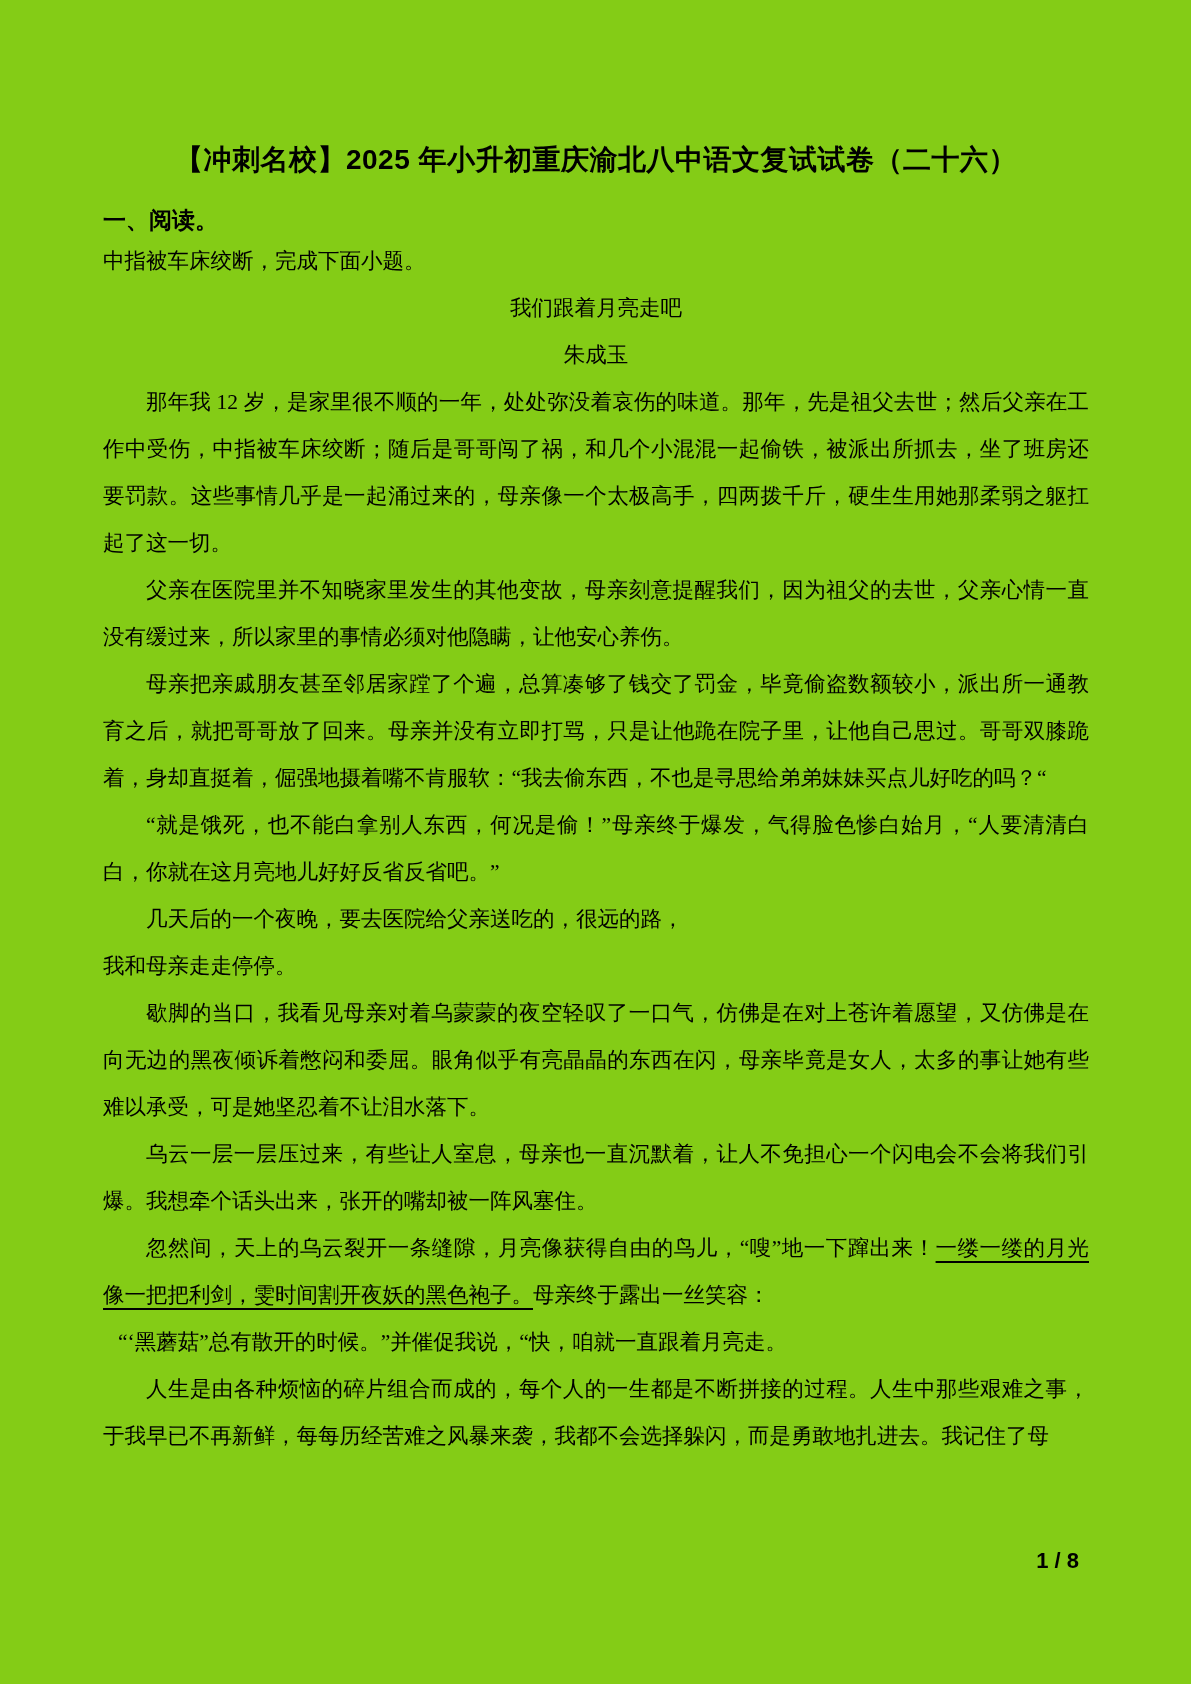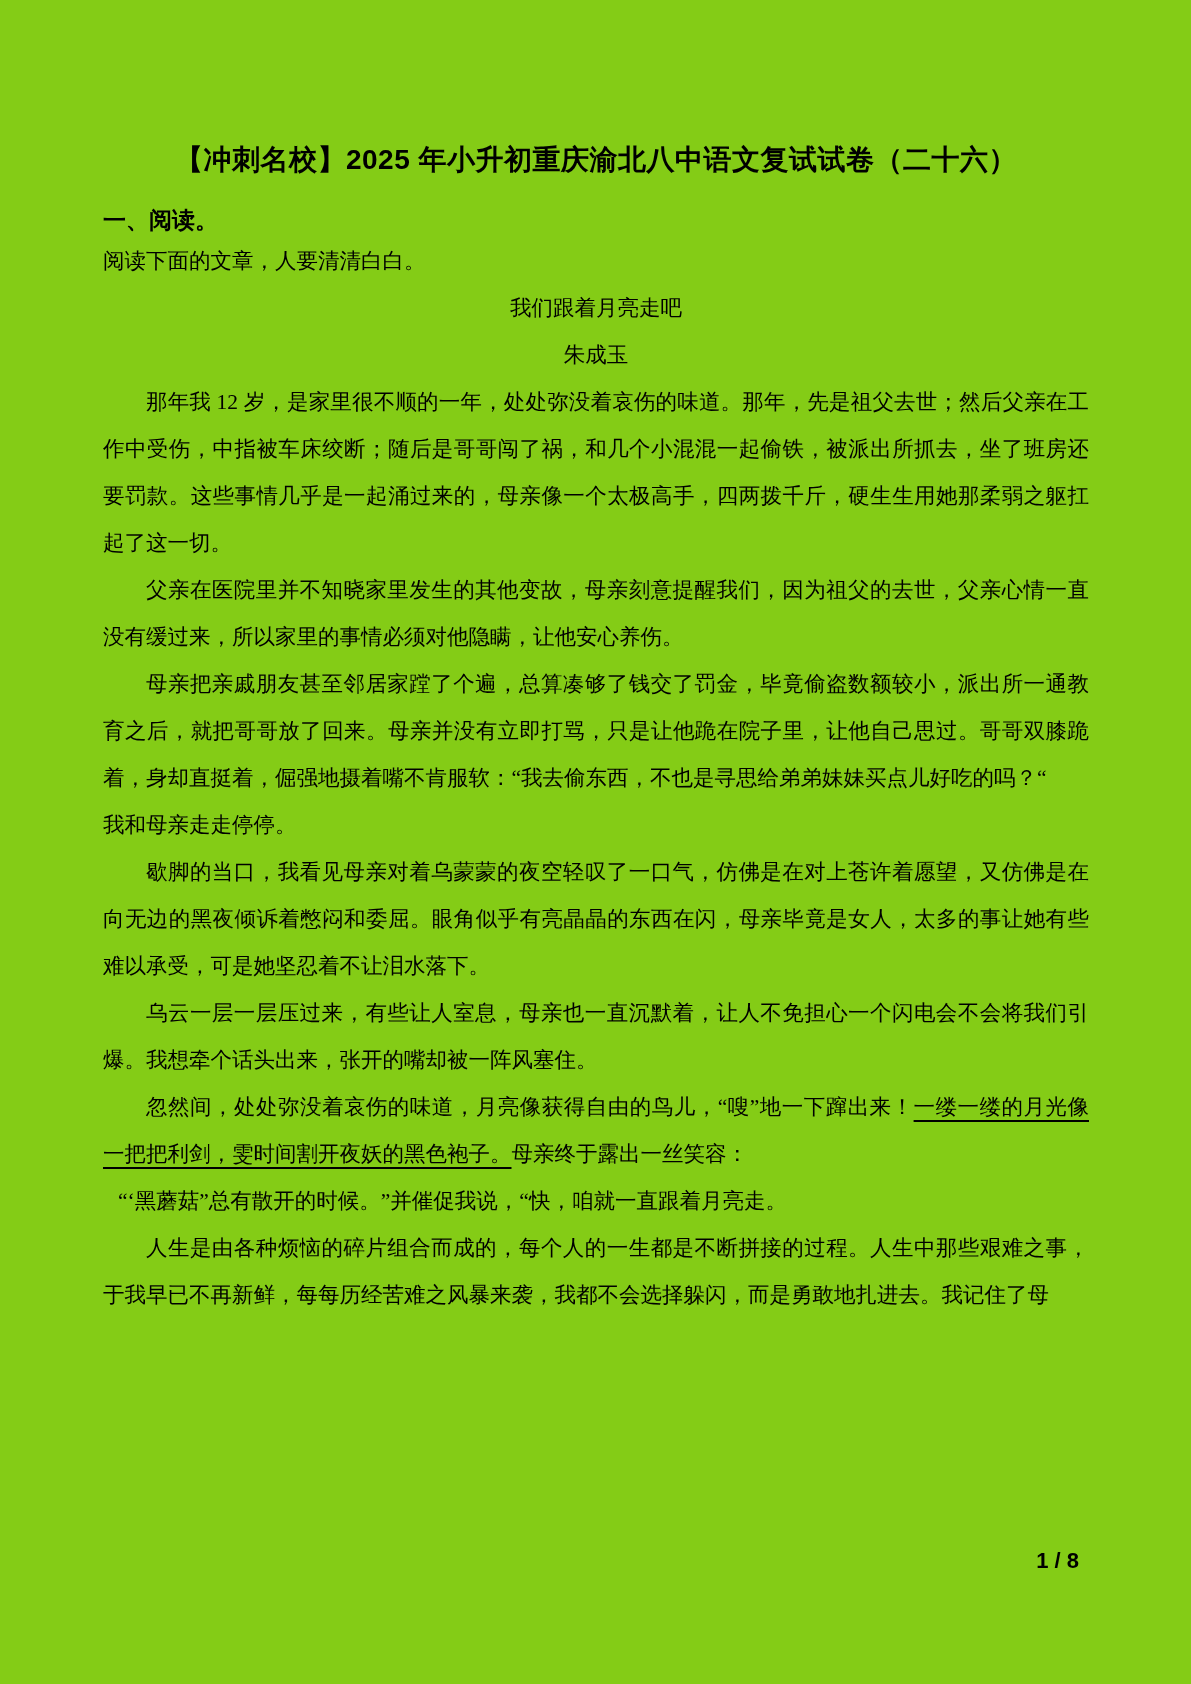--- a/index.html
+++ b/index.html
@@ -67,34 +67,36 @@
 </head>
 <body>
 
 <div class="page">
   <div class="content">
     <h1 class="doc-title">【冲刺名校】2025 年小升初重庆渝北八中语文复试试卷（二十六）</h1>
 
     <h2 class="section-heading">一、阅读。</h2>
 
     <div class="body-text">
-      <p class="indent-none">阅读下面的文章，人要清清白白。</p>
+      <p class="indent-none">中指被车床绞断，完成下面小题。</p>
 
       <p class="center">我们跟着月亮走吧</p>
 
       <p class="center">朱成玉</p>
 
       <div id="essay-body">
           <p class="indent-normal"><span>那年我 12 岁，是家里很不顺的一年，处处弥没着哀伤的味道。那年，先是祖父去世；然后父亲在工作中受伤，中指被车床绞断；随后是哥哥闯了祸，和几个小混混一起偷铁，被派出所抓去，坐了班房还要罚款。这些事情几乎是一起涌过来的，母亲像一个太极高手，四两拨千斤，硬生生用她那柔弱之躯扛起了这一切。</span></p>
           <p class="indent-normal"><span>父亲在医院里并不知晓家里发生的其他变故，母亲刻意提醒我们，因为祖父的去世，父亲心情一直没有缓过来，所以家里的事情必须对他隐瞒，让他安心养伤。</span></p>
           <p class="indent-normal"><span>母亲把亲戚朋友甚至邻居家蹚了个遍，总算凑够了钱交了罚金，毕竟偷盗数额较小，派出所一通教育之后，就把哥哥放了回来。母亲并没有立即打骂，只是让他跪在院子里，让他自己思过。哥哥双膝跪着，身却直挺着，倔强地摄着嘴不肯服软：“我去偷东西，不也是寻思给弟弟妹妹买点儿好吃的吗？“</span></p>
+          <p class="indent-normal"><span>“就是饿死，也不能白拿别人东西，何况是偷！”母亲终于爆发，气得脸色惨白始月，“人要清清白白，你就在这月亮地儿好好反省反省吧。”</span></p>
+          <p class="indent-normal"><span>几天后的一个夜晚，要去医院给父亲送吃的，很远的路，</span></p>
           <p class="indent-none"><span>我和母亲走走停停。</span></p>
           <p class="indent-normal"><span>歇脚的当口，我看见母亲对着乌蒙蒙的夜空轻叹了一口气，仿佛是在对上苍许着愿望，又仿佛是在向无边的黑夜倾诉着憋闷和委屈。眼角似乎有亮晶晶的东西在闪，母亲毕竟是女人，太多的事让她有些难以承受，可是她坚忍着不让泪水落下。</span></p>
           <p class="indent-normal"><span>乌云一层一层压过来，有些让人室息，母亲也一直沉默着，让人不免担心一个闪电会不会将我们引爆。我想牵个话头出来，张开的嘴却被一阵风塞住。</span></p>
-          <p class="indent-normal"><span>忽然间，处处弥没着哀伤的味道，月亮像获得自由的鸟儿，“嗖”地一下蹿出来！</span><span class="u">一缕一缕的月光像一把把利剑，雯时间割开夜妖的黑色袍子。</span><span>母亲终于露出一丝笑容：</span></p>
+          <p class="indent-normal"><span>忽然间，天上的乌云裂开一条缝隙，月亮像获得自由的鸟儿，“嗖”地一下蹿出来！</span><span class="u">一缕一缕的月光像一把把利剑，雯时间割开夜妖的黑色袍子。</span><span>母亲终于露出一丝笑容：</span></p>
           <p class="indent-small"><span>“‘黑蘑菇”总有散开的时候。”并催促我说，“快，咱就一直跟着月亮走。</span></p>
           <p class="indent-normal"><span>人生是由各种烦恼的碎片组合而成的，每个人的一生都是不断拼接的过程。人生中那些艰难之事，于我早已不再新鲜，每每历经苦难之风暴来袭，我都不会选择躲闪，而是勇敢地扎进去。我记住了母</span></p>
         </div>
     </div>
   </div>
 
   <div class="page-number">1 / 8</div>
 </div>
 
 </body></html>

